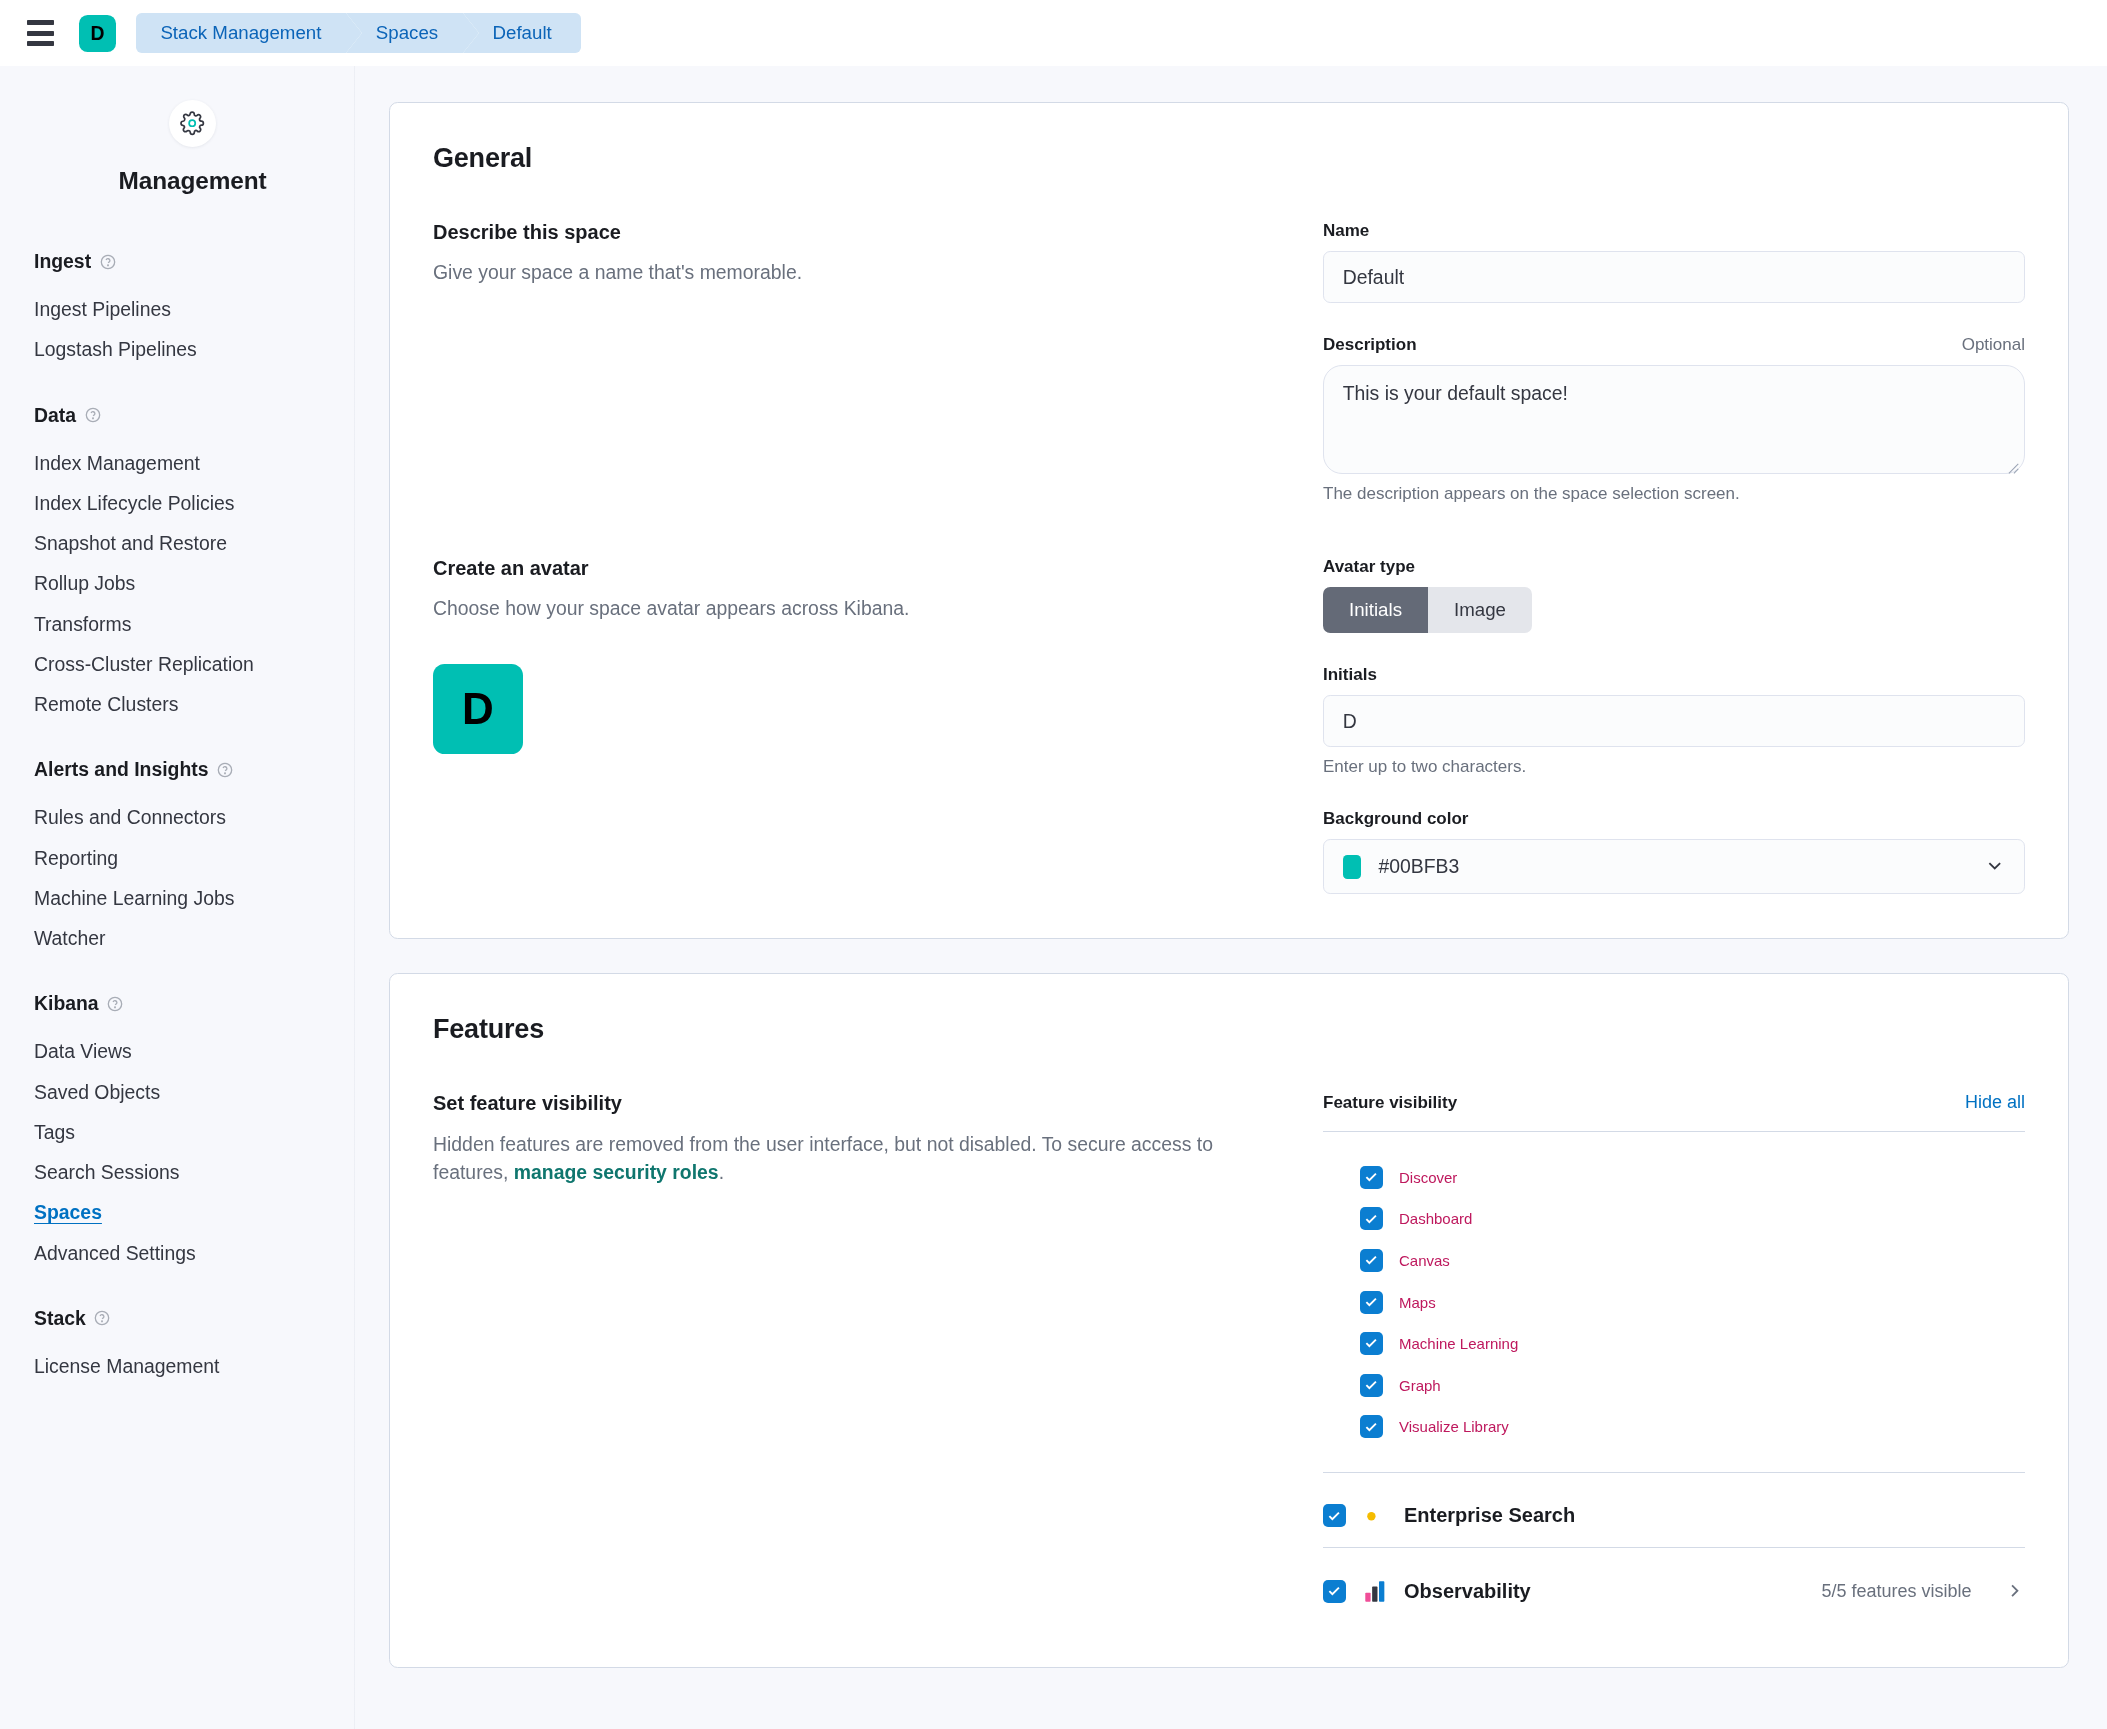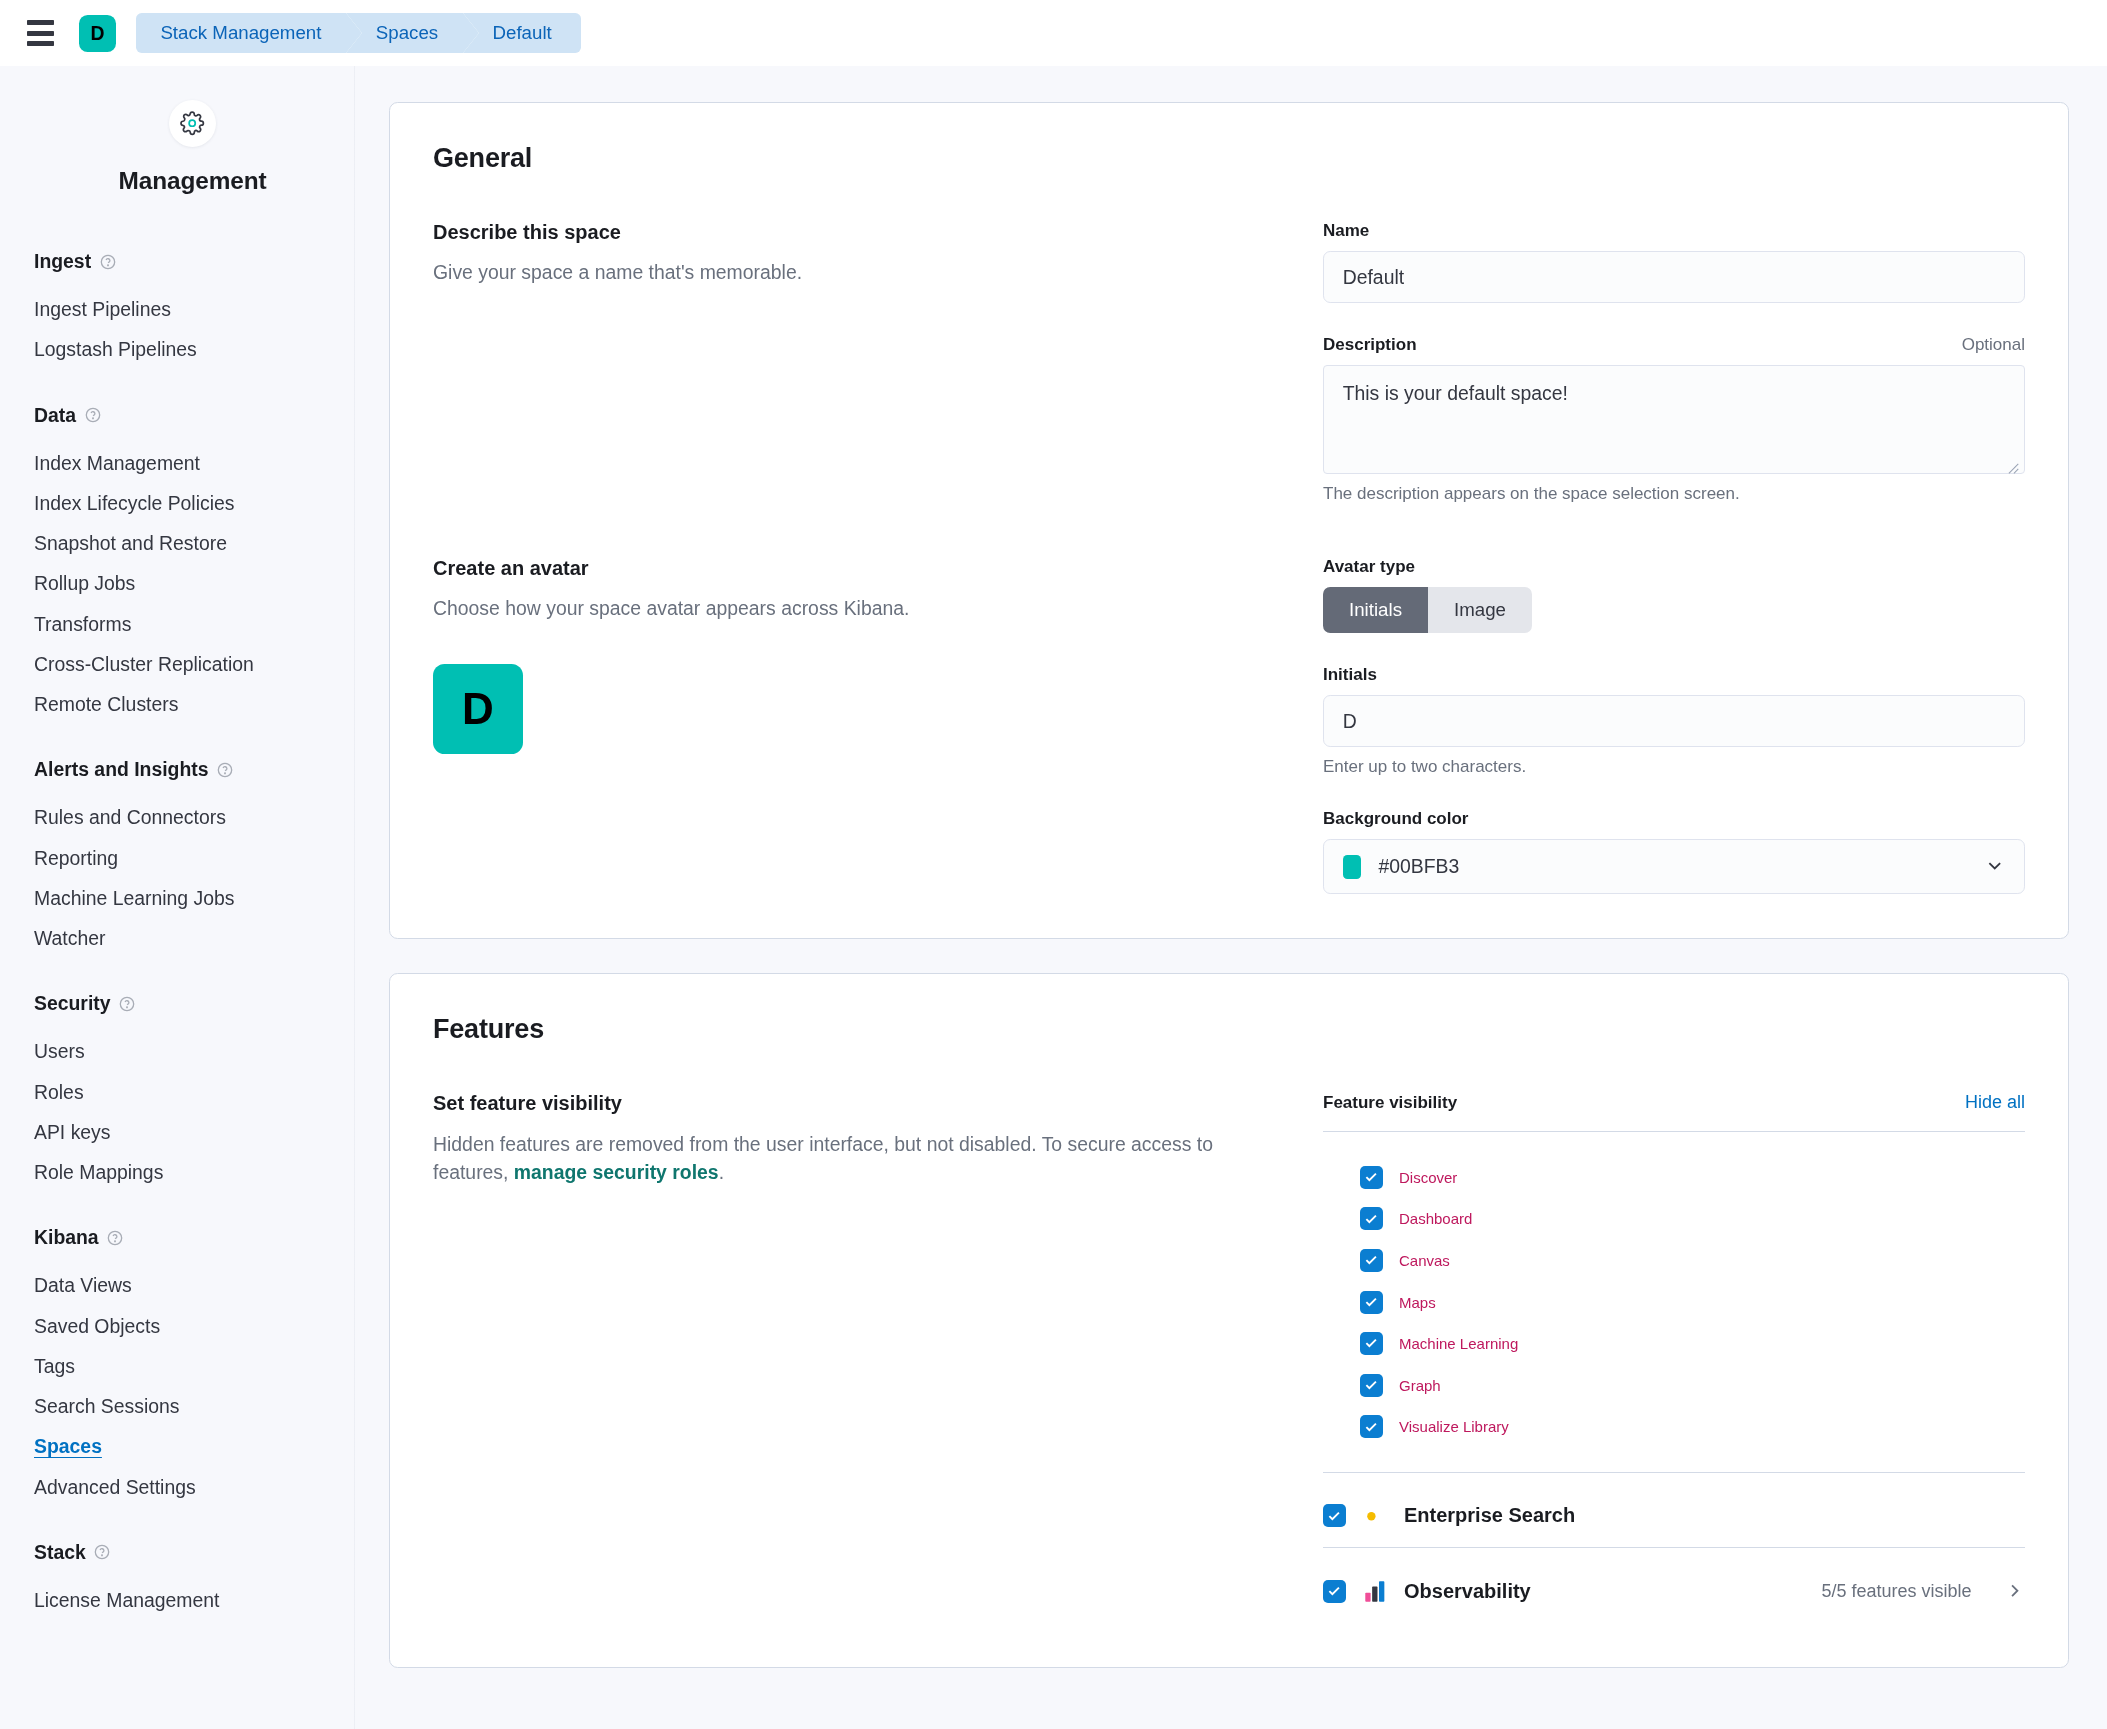--- a/index.html
+++ b/index.html
@@ -143,21 +143,21 @@
     display: flex; align-items: center;
     padding: 0 18.7px;
     font-size: 19.4px;
     color: #343741;
     cursor: text;
   }
   .textarea-box {
     width: 100%;
     background: #fbfcfd;
     border: 0.7px solid #dfe3ee;
-    border-radius: 4px;
+    border-radius: 19px;
     height: 109px;
     padding: 16px 18.7px;
     font-size: 19.4px;
     color: #343741;
     position: relative;
     cursor: text;
   }
   .resize-grip { position: absolute; right: 5px; bottom: 3.6px; width: 13px; height: 13px; }
   .help-text { font-size: 17px; color: #69707d; margin-top: 10px; }
 
@@ -291,36 +291,20 @@
               <circle cx="12" cy="17" r="0.6" fill="#69707d"></circle>
             </svg>
         </span>
       </div>
       <div class="nav-item">Rules and Connectors</div>
       <div class="nav-item">Reporting</div>
       <div class="nav-item">Machine Learning Jobs</div>
       <div class="nav-item">Watcher</div>
     </div>
 
-    <div class="nav-group">
-      <div class="nav-group-title">
-        <span>Security</span>
-        <span class="help-icon">
-          <svg width="16" height="16" viewBox="0 0 24 24" fill="none" stroke="#69707d" stroke-width="2">
-              <circle cx="12" cy="12" r="10"></circle>
-              <path d="M9.1 9a3 3 0 015.8 1c0 2-3 3-3 3"></path>
-              <circle cx="12" cy="17" r="0.6" fill="#69707d"></circle>
-            </svg>
-        </span>
-      </div>
-      <div class="nav-item">Users</div>
-      <div class="nav-item">Roles</div>
-      <div class="nav-item">API keys</div>
-      <div class="nav-item">Role Mappings</div>
-    </div>
 
     <div class="nav-group">
       <div class="nav-group-title">
         <span>Kibana</span>
         <span class="help-icon">
           <svg width="16" height="16" viewBox="0 0 24 24" fill="none" stroke="#69707d" stroke-width="2">
               <circle cx="12" cy="12" r="10"></circle>
               <path d="M9.1 9a3 3 0 015.8 1c0 2-3 3-3 3"></path>
               <circle cx="12" cy="17" r="0.6" fill="#69707d"></circle>
             </svg>

